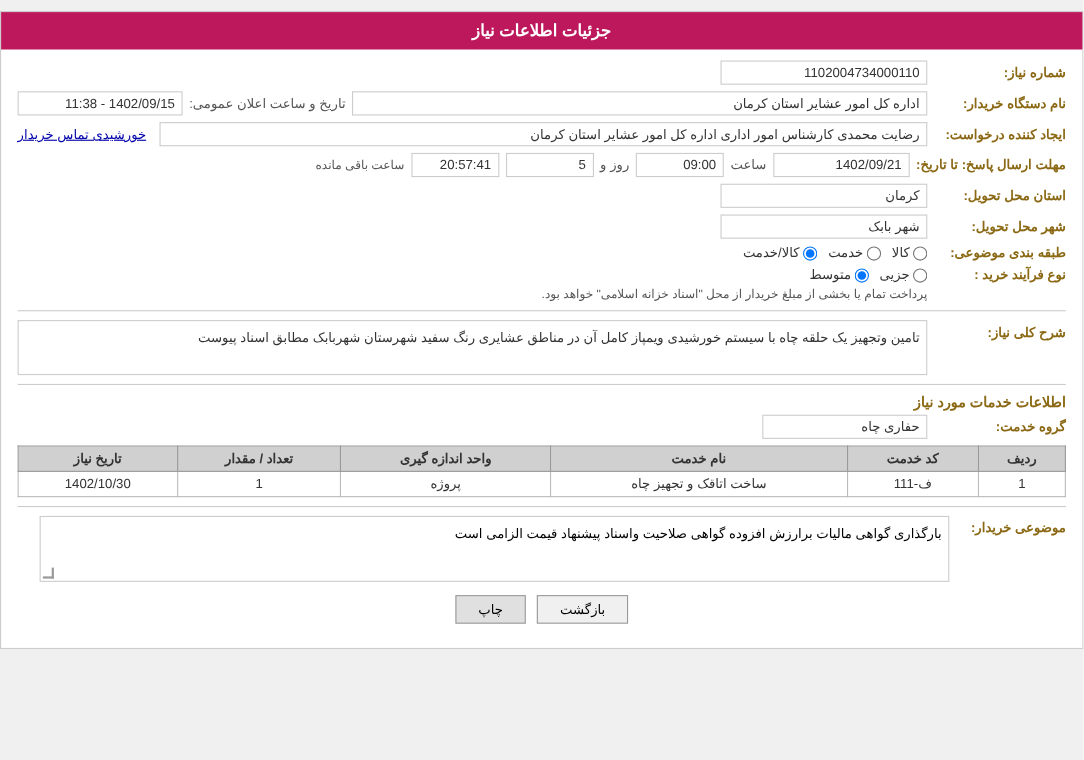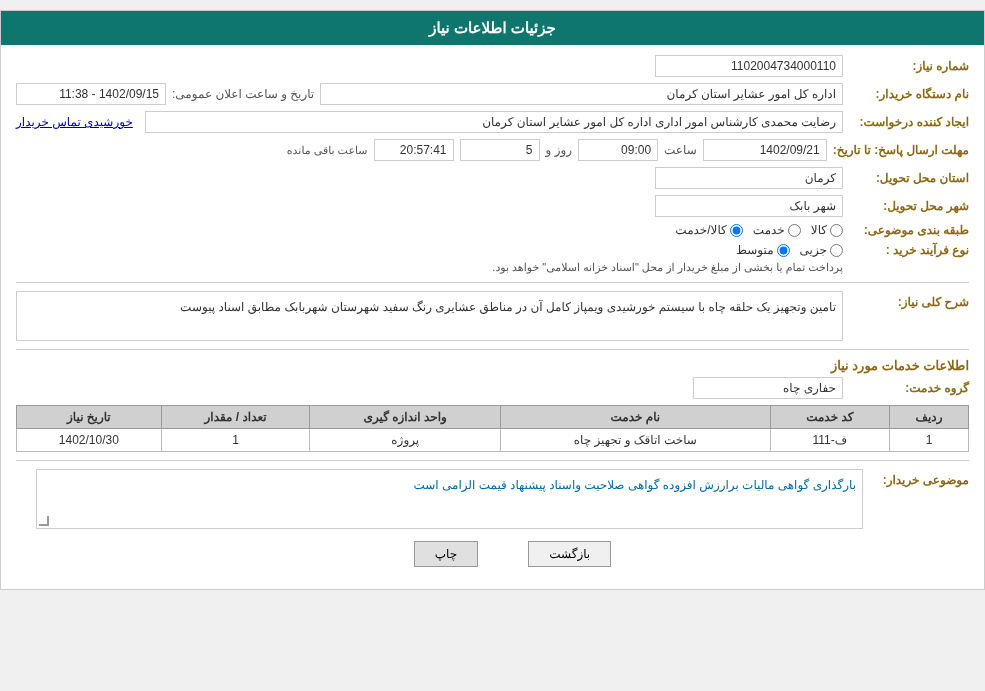--- a/index.html
+++ b/index.html
@@ -10,21 +10,21 @@
       direction: rtl;
       color: #333;
     }
     .page-wrapper {
       max-width: 985px;
       margin: 10px auto;
       background: #fff;
       border: 1px solid #ccc;
     }
     .page-header {
-      background: #0f766e;
+      background: #be185d;
       color: #fff;
       text-align: center;
       padding: 8px 12px;
       font-size: 15px;
       font-weight: bold;
     }
     .content {
       padding: 10px 15px;
     }
     .form-row {
@@ -116,21 +116,21 @@
       margin-top: 8px;
       gap: 6px;
     }
     .buyer-notes-box {
       border: 1px solid #ccc;
       padding: 6px;
       background: #fff;
       min-height: 60px;
       flex: 1;
       text-align: right;
-      color: #0369a1;
+      color: #000000;
       line-height: 1.6;
       position: relative;
       margin-left: 20px;
     }
     .resize-handle {
       position: absolute;
       bottom: 2px;
       left: 2px;
       width: 10px;
       height: 10px;
@@ -144,21 +144,20 @@
       gap: 10px;
       margin: 12px 0;
     }
     .btn {
       padding: 5px 20px;
       border: 1px solid #999;
       cursor: pointer;
       font-size: 12px;
       font-family: Tahoma, Arial, sans-serif;
       background: #e8e8e8;
-      margin-left: 40px;
     }
     .btn-print {
       background: #e0e0e0;
     }
     .btn-back {
       background: #f0f0f0;
     }
     .group-service-row {
       display: flex;
       align-items: center;

